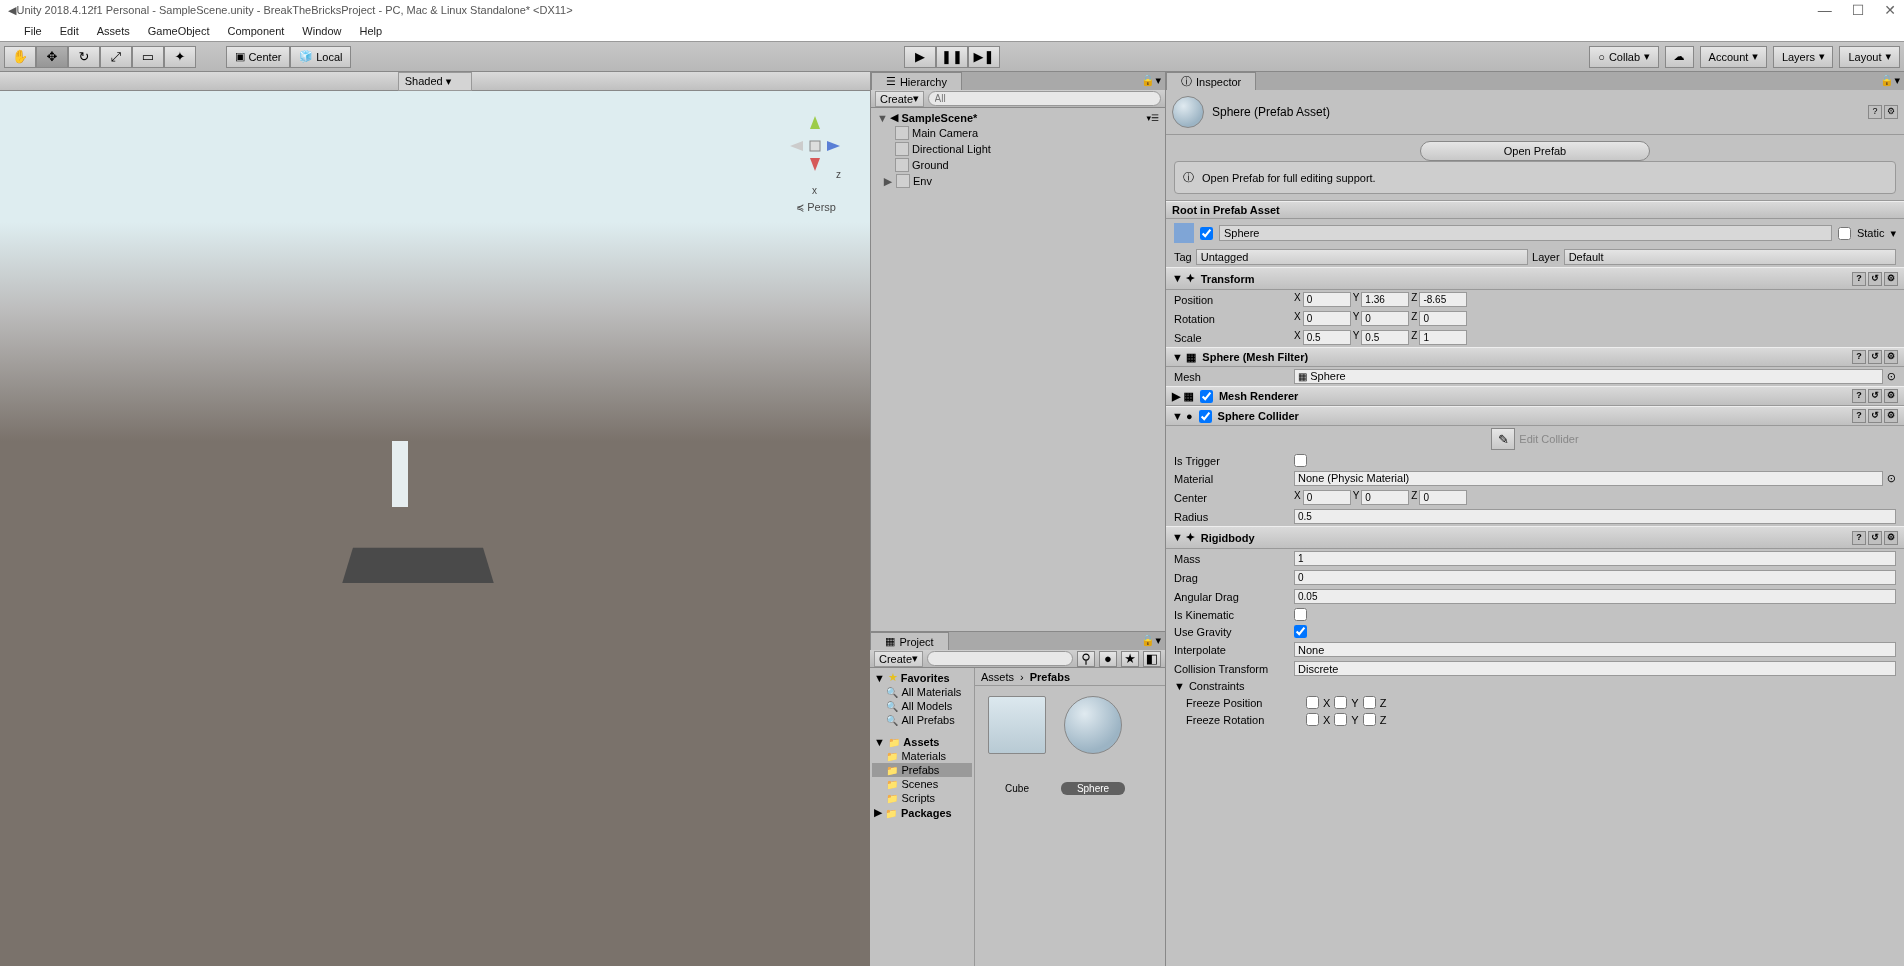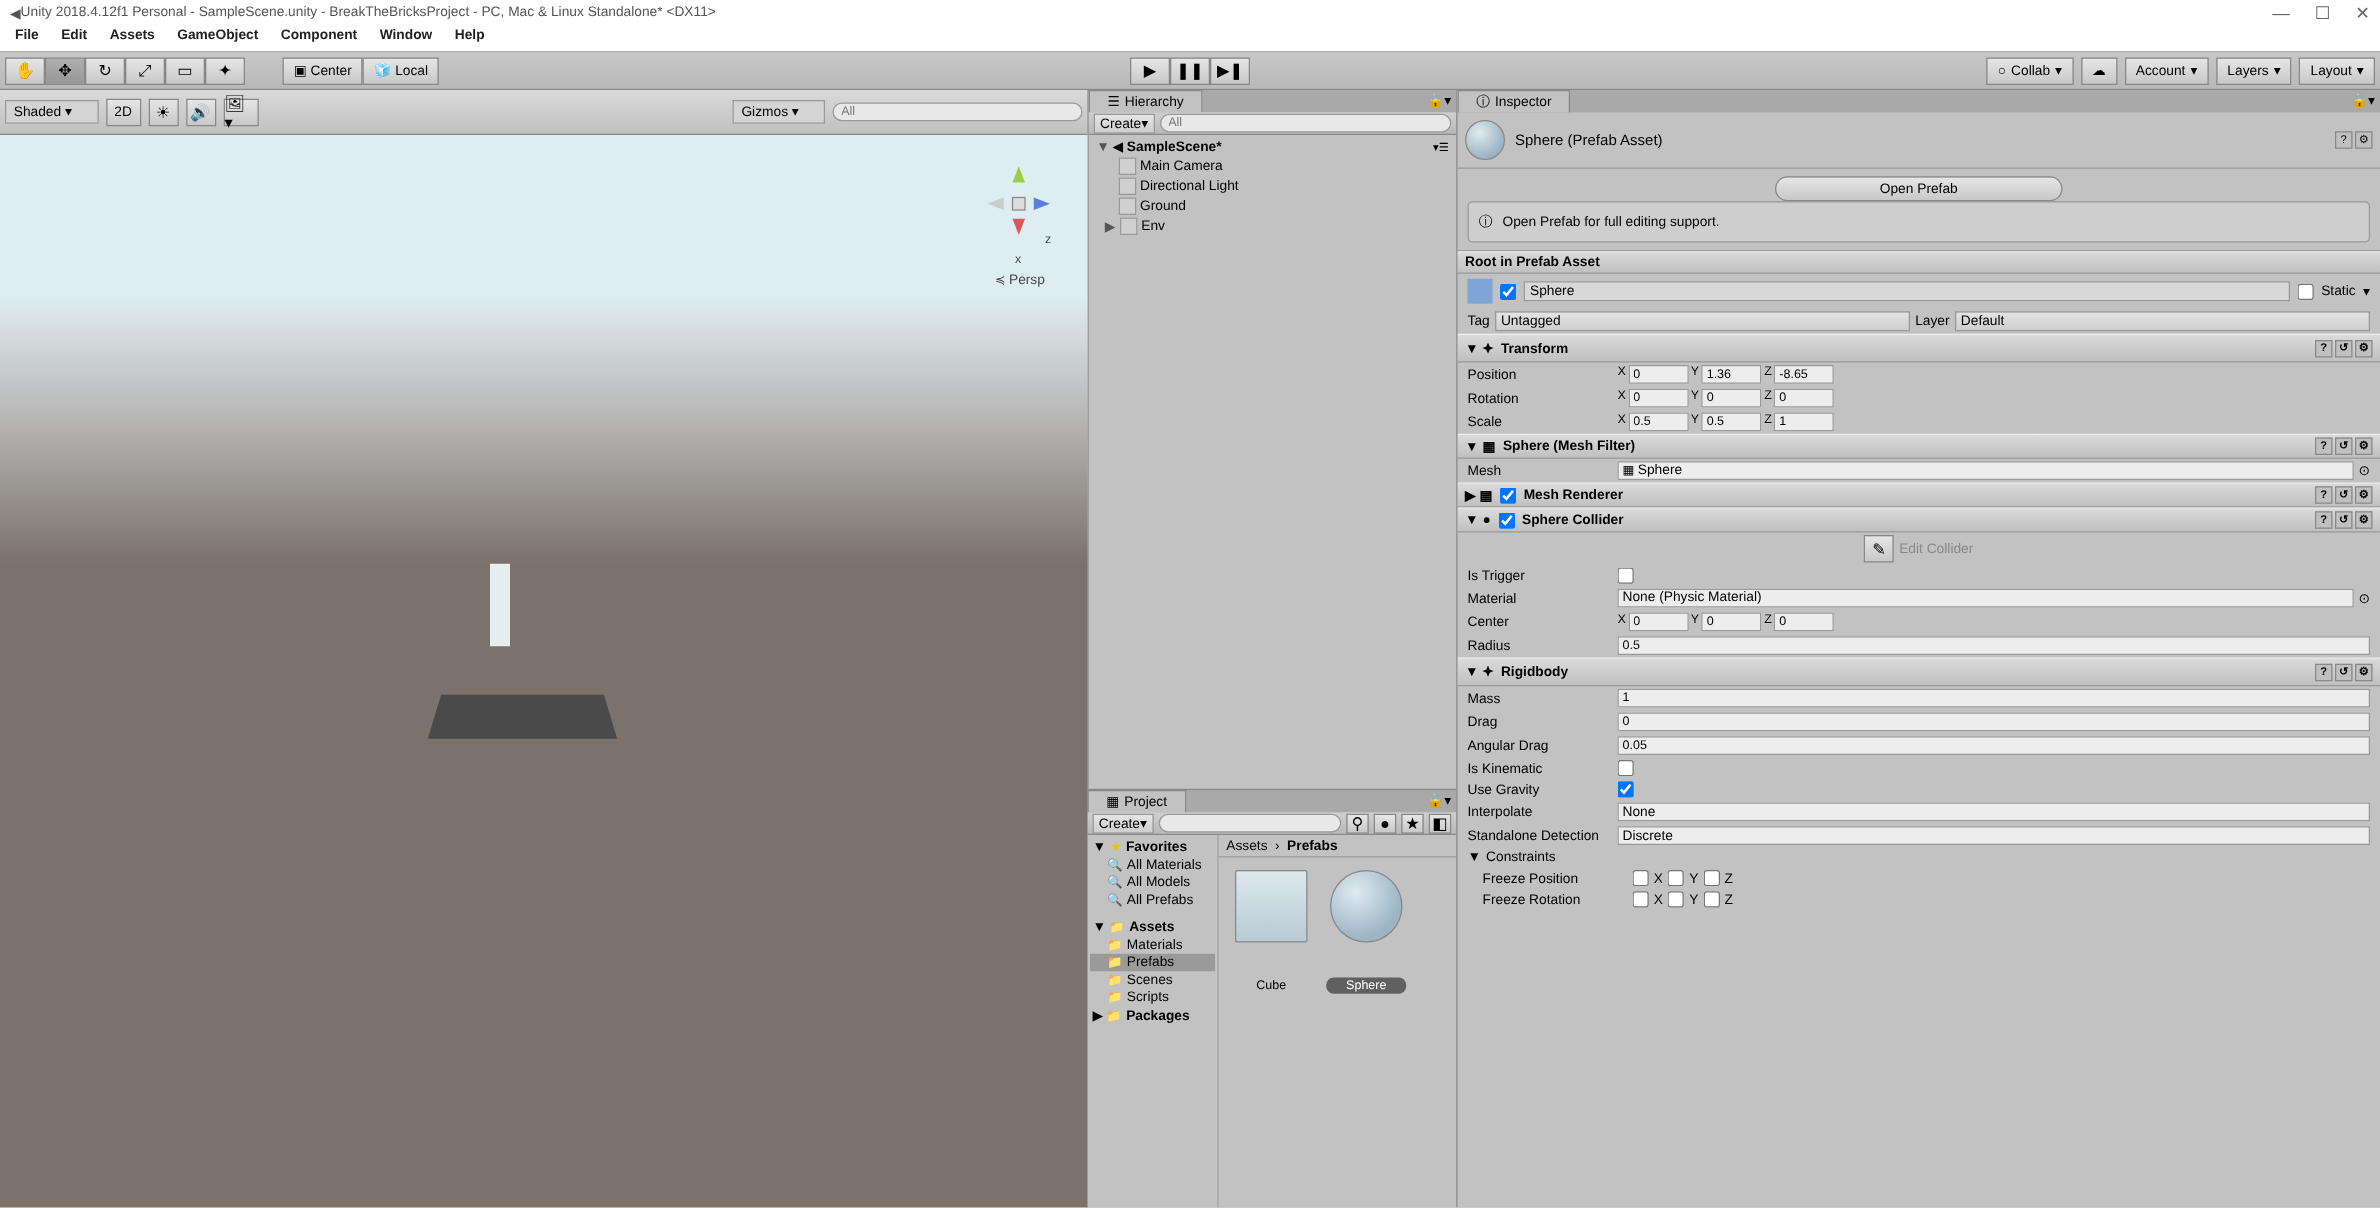--- a/index.html
+++ b/index.html
@@ -1,37 +1,37 @@
 <!DOCTYPE html>
 <html><head>
 <meta charset="utf-8">
 <style>
 * { margin: 0; padding: 0; box-sizing: border-box; font-family: Arial, sans-serif; font-size: 11px; }
 body { background: #cccccc; overflow: hidden; width: 1904px; height: 966px; }
 .titlebar { height: 20px; background: #fff; display: flex; align-items: center; padding: 0 8px; color: #555; }
 .window-controls { margin-left: auto; display: flex; gap: 20px; }
 .window-controls span { cursor: pointer; font-size: 14px; color: #666; }
-.menubar { height: 22px; background: #fff; display: flex; padding: 0 4px; gap: 2px; border-bottom: 1px solid #999; font-weight: bold; }
+.menubar { height: 22px; background: #fff; display: flex; align-items: center; padding: 0 16px; gap: 2px; border-bottom: 1px solid #999; }
 .menubar span { padding: 2px 8px; cursor: pointer; color: #222; }
 .toolbar { height: 30px; background: linear-gradient(#c7c7c7, #b8b8b8); display: flex; align-items: center; padding: 0 4px; border-bottom: 1px solid #888; }
 .tool-group { display: flex; }
 .tool-btn { width: 32px; height: 22px; background: linear-gradient(#e6e6e6,#c8c8c8); border: 1px solid #888; display: flex; align-items: center; justify-content: center; cursor: pointer; font-size: 13px; }
 .tool-btn.active { background: linear-gradient(#b0b0b0,#969696); }
 .toolbar-spacer { width: 30px; }
 .pivot-btn { height: 22px; padding: 0 8px; background: linear-gradient(#e6e6e6,#c8c8c8); border: 1px solid #888; cursor: pointer; display: flex; align-items: center; gap: 3px; }
 .play-controls { display: flex; margin-left: auto; margin-right: auto; position: absolute; left: 50%; transform: translateX(-50%); }
 .play-btn { width: 32px; height: 22px; background: linear-gradient(#e6e6e6,#c8c8c8); border: 1px solid #888; display: flex; align-items: center; justify-content: center; cursor: pointer; font-size: 13px; }
 .right-toolbar { margin-left: auto; display: flex; gap: 6px; }
 .dropdown-btn { height: 22px; padding: 0 8px; background: linear-gradient(#e6e6e6,#c8c8c8); border: 1px solid #888; cursor: pointer; display: flex; align-items: center; gap: 4px; }
 .main-area { display: flex; height: calc(100% - 72px); }
 .scene-panel { flex: 0 0 870px; background: #c2c2c2; display: flex; flex-direction: column; }
 .tab-bar { height: 18px; display: flex; background: #a9a9a9; }
 .tab { padding: 2px 14px; background: #c2c2c2; border: 1px solid #888; border-bottom: none; cursor: pointer; display: flex; align-items: center; gap: 4px; }
 .tab.inactive { background: #a9a9a9; }
-.scene-toolbar { height: 36px; background: linear-gradient(#dadada,#c0c0c0); display: flex; align-items: center; padding: 0 4px; gap: 6px; border-bottom: 1px solid #888; }
+.scene-toolbar { height: 19px; background: linear-gradient(#dadada,#c0c0c0); display: flex; align-items: center; padding: 0 18px; gap: 6px; border-bottom: 1px solid #888; flex-direction: column; }
 .scene-toolbar .shaded-dd { padding: 2px 20px 2px 6px; background: #d4d4d4; border: 1px solid #999; cursor: pointer; }
 .scene-view { flex: 1; background: linear-gradient(180deg, #deedf0 0%, #deedf0 15%, #bdbdbd 25%, #7a726b 40%, #7a726b 100%); position: relative; }
 .gizmo { position: absolute; top: 20px; right: 20px; width: 70px; height: 90px; }
 .gizmo-text { position: absolute; font-size: 10px; color: #4a4a4a; }
 .scene-ground { position: absolute; top: 50%; left: 40%; width: 140px; height: 70px; background: #4a4a4a; transform: perspective(400px) rotateX(60deg); }
 .scene-cube { position: absolute; top: 40%; left: 45%; width: 16px; height: 66px; background: #e6eef0; }
 .hierarchy-panel { flex: 0 0 295px; background: #c2c2c2; display: flex; flex-direction: column; border-left: 1px solid #888; }
 .panel-subbar { height: 18px; background: linear-gradient(#d0d0d0,#b8b8b8); display: flex; align-items: center; padding: 4px 4px; gap: 4px; border-bottom: 1px solid #888; }
 .search-field { flex: 1; height: 15px; background: #e8e8e8; border: 1px solid #999; border-radius: 8px; padding: 0 6px; font-size: 10px; }
 .hierarchy-tree { flex: 1; background: #c2c2c2; padding: 2px 4px; }
@@ -440,21 +440,21 @@
         <span class="prop-label">Use Gravity</span>
         <input type="checkbox" class="checkbox" checked="" style="">
       </div>
     <div class="prop-row">
         <span class="prop-label">Interpolate</span>
         <div class="small-dd wide-input">
           <span>None</span>
         </div>
       </div>
     <div class="prop-row">
-        <span class="prop-label">Standalone Detection</span>
+        <span class="prop-label">Collision Transform</span>
         <div class="small-dd wide-input">
           <span>Discrete</span>
         </div>
       </div>
     <div class="prop-row">
         <span>▼</span>
         <span>Constraints</span>
       </div>
     <div class="prop-row" style="padding-left:20px">
         <span class="prop-label">Freeze Position</span>

